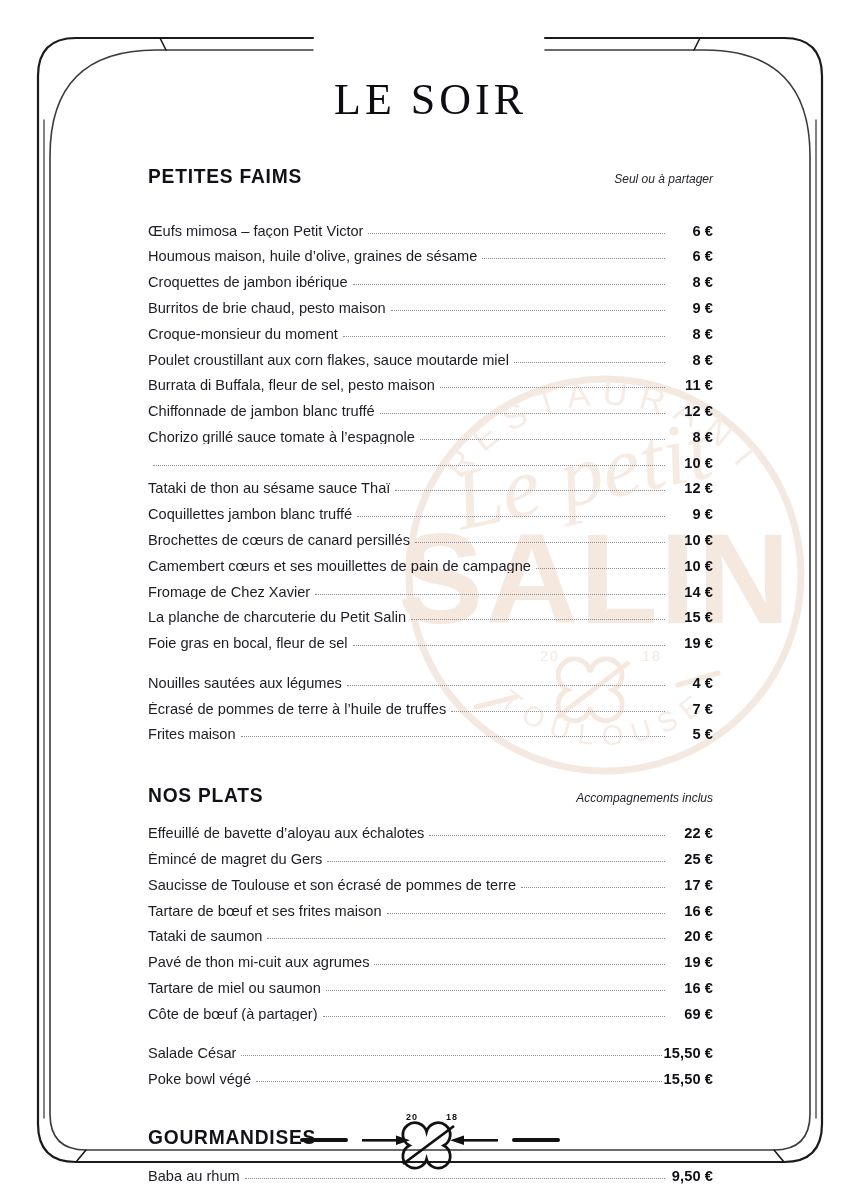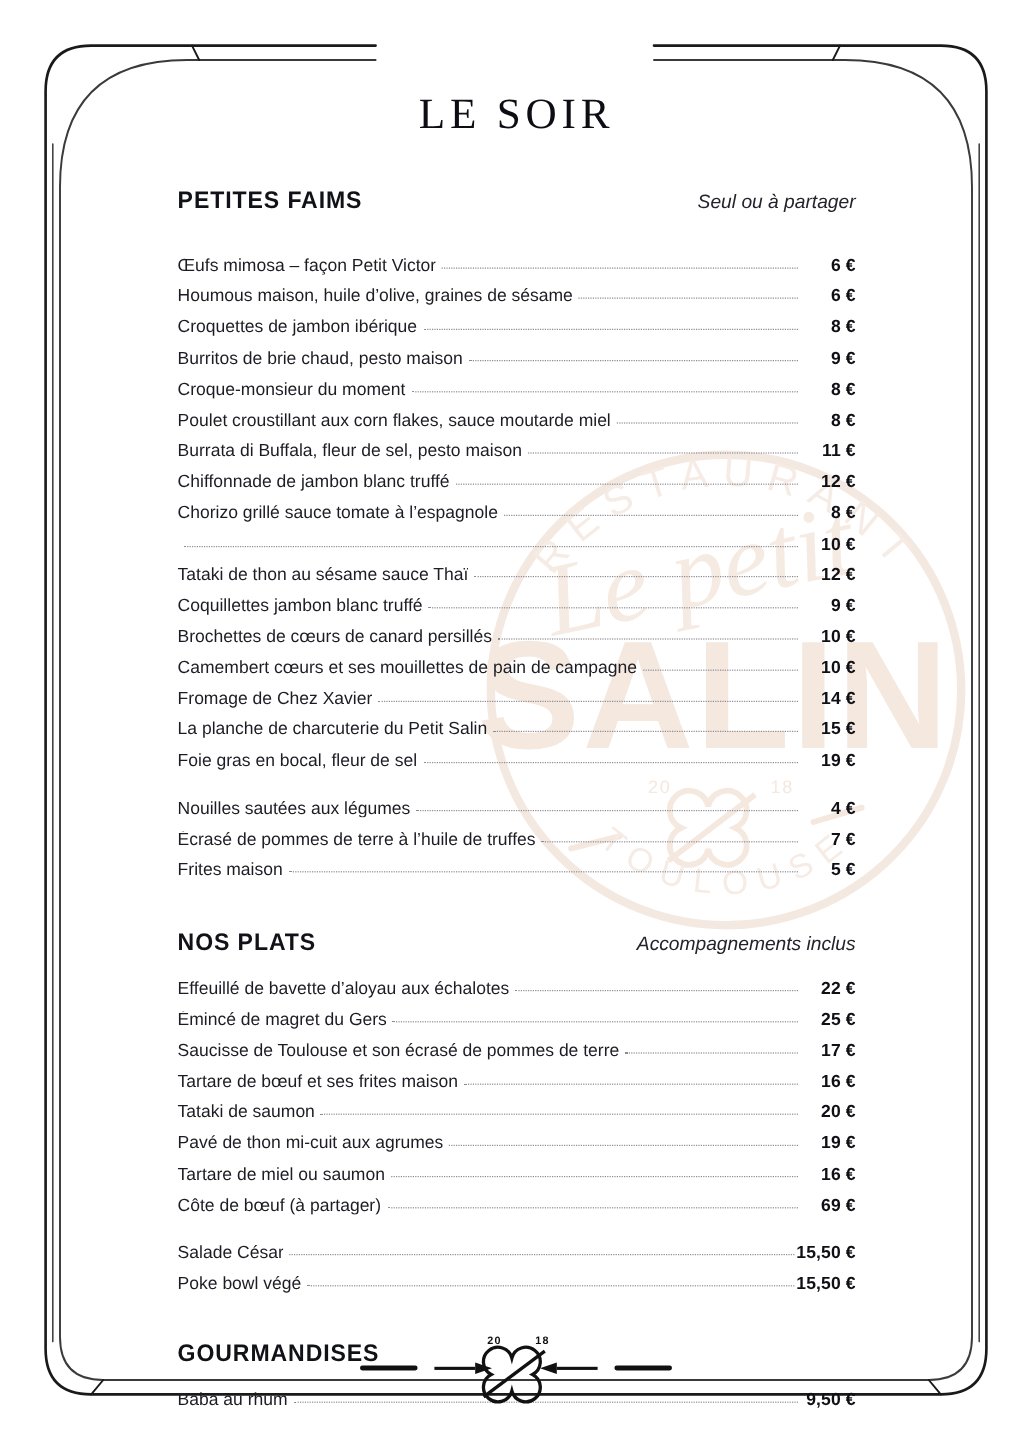--- a/index.html
+++ b/index.html
@@ -44,21 +44,21 @@
   .content {
     position: absolute;
     left: 148px;
     top: 0;
     width: 565px;
     z-index: 5;
   }
 
   .menu-title {
     font-family: "Liberation Serif", "DejaVu Serif", serif;
-    font-size: 36px;
+    font-size: 44px;
     letter-spacing: 4px;
     text-align: center;
     color: #0d0d14;
     margin: 0;
     padding-top: 74px;
     font-weight: 400;
   }
 
   .section {
     margin-top: 0;
@@ -73,21 +73,21 @@
     font-size: 20px;
     font-weight: 700;
     letter-spacing: 0.8px;
     color: #111118;
     margin: 0;
     transform: scaleX(0.96);
     transform-origin: left center;
   }
   .section-note {
     font-family: "Liberation Sans", sans-serif;
-    font-size: 16px;
+    font-size: 12px;
     font-style: italic;
     color: #23232b;
     white-space: nowrap;
   }
 
   .item-group { margin: 0; padding: 0; list-style: none; }
 
   .item {
     display: flex;
     align-items: baseline;

